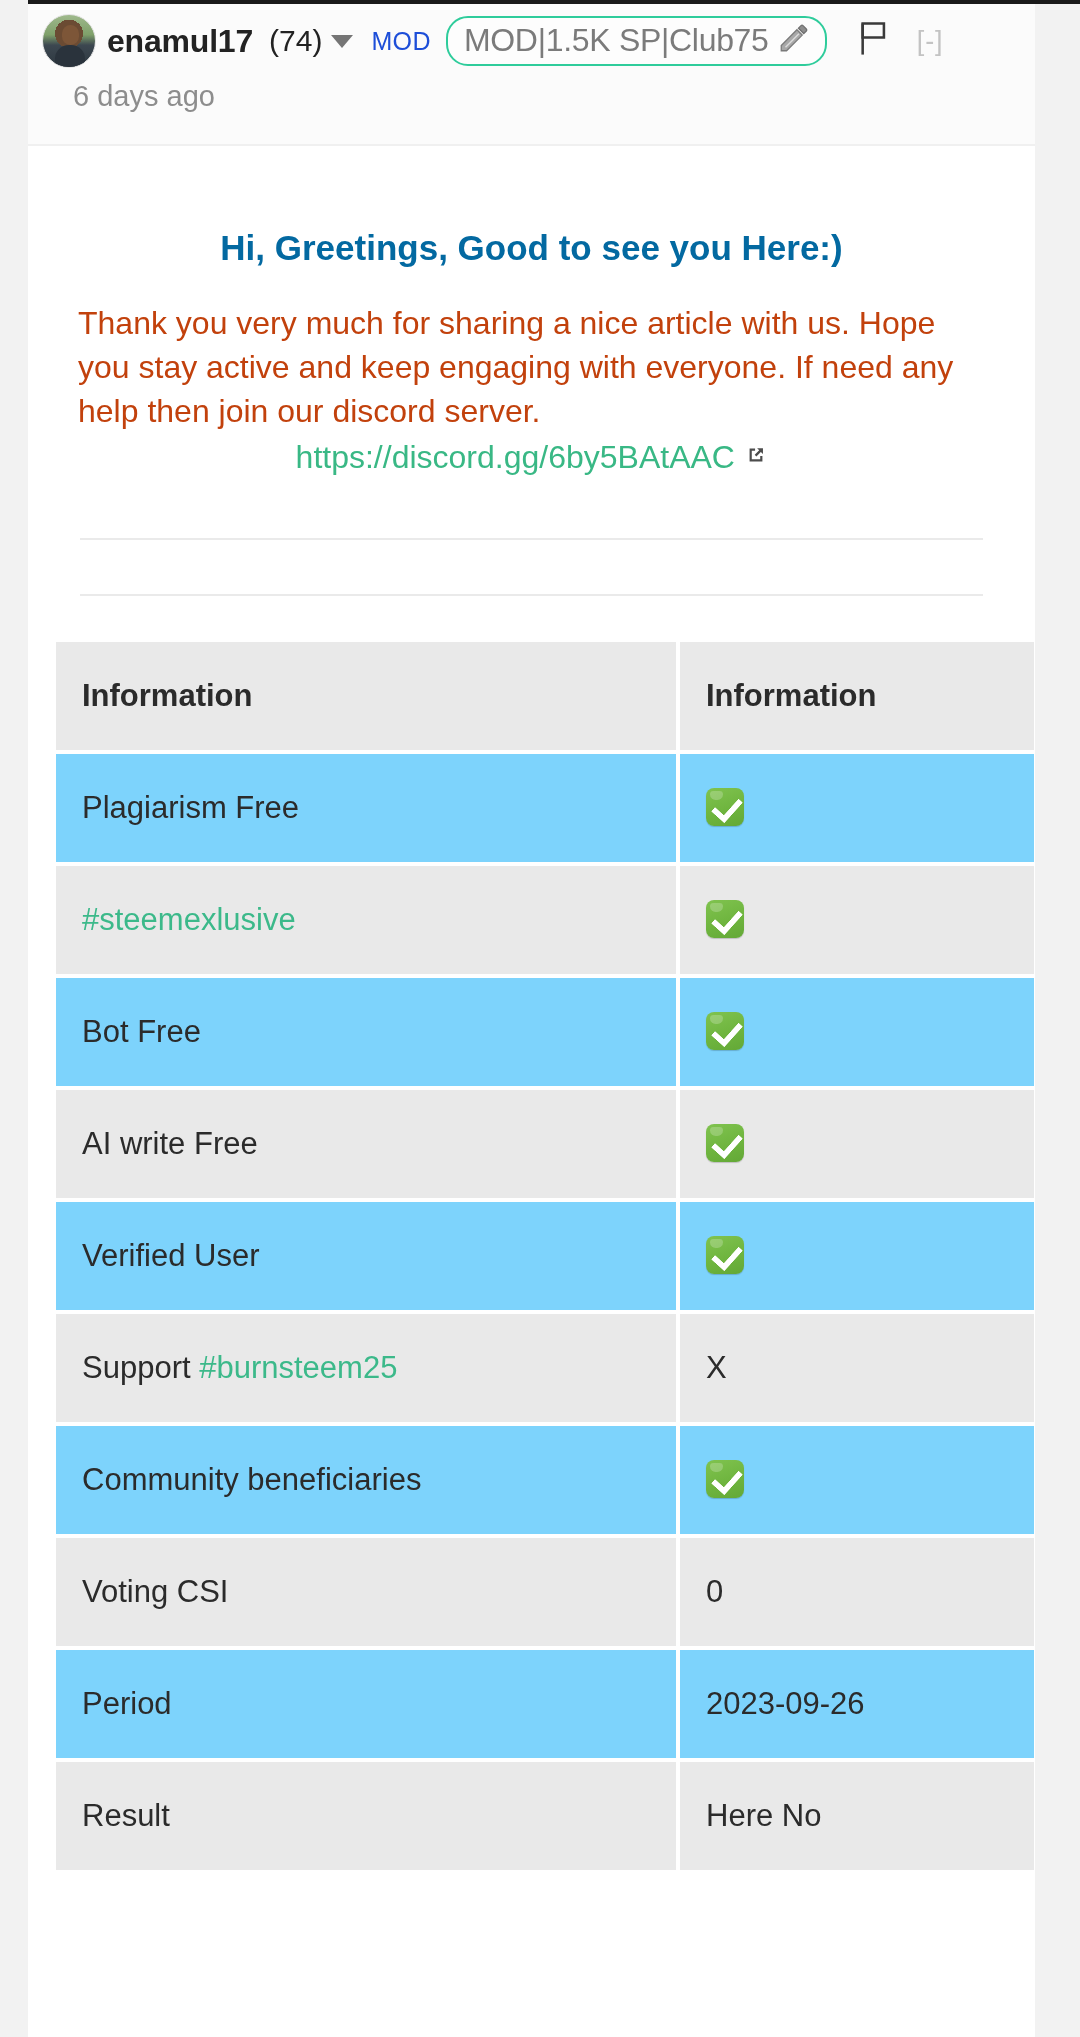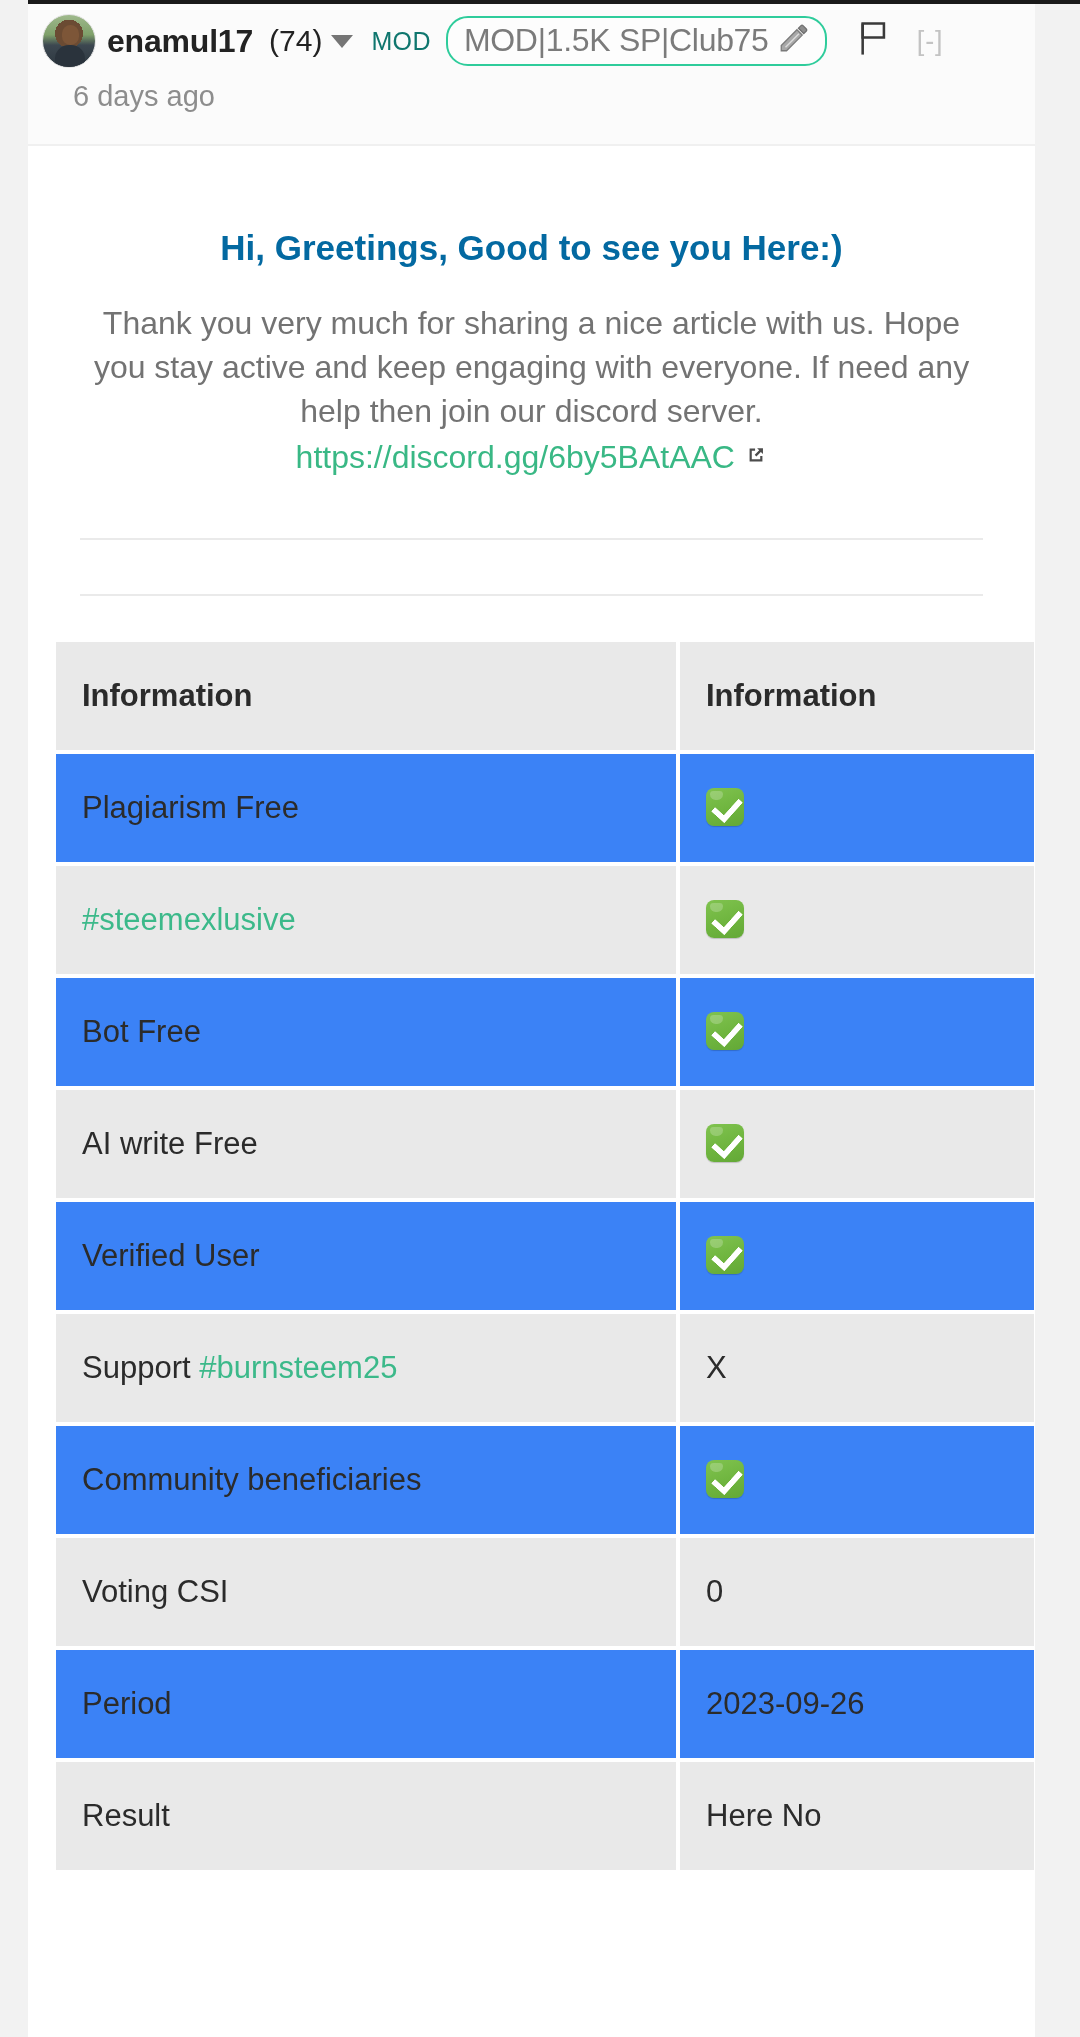--- a/index.html
+++ b/index.html
@@ -97,21 +97,21 @@
   }
   .caret {
     margin-left: 9px;
     width: 0; height: 0;
     border-left: 11px solid transparent;
     border-right: 11px solid transparent;
     border-top: 13px solid #757575;
   }
   .mod-tag {
     font-size: 25px;
-    color: #0f766e;
+    color: #1d4ed8;
     margin-left: 18px;
     letter-spacing: 0.4px;
   }
   .mod-badge {
     margin-left: 15px;
     border: 2px solid #2ecc9b;
     border-radius: 22px;
     padding: 3px 14px 5px 16px;
     display: inline-flex;
     align-items: center;
@@ -142,24 +142,24 @@
     padding: 0 40px;
   }
   .greeting {
     text-align: center;
     font-size: 35px;
     font-weight: 700;
     color: #0369a1;
     padding-top: 82px;
   }
   .paragraph {
-    text-align: center;
+    text-align: left;
     font-size: 32px;
     line-height: 1.38;
-    color: #737373;
+    color: #c2410c;
     padding-top: 33px;
     padding-left: 10px;
     padding-right: 10px;
   }
   .discord-line {
     text-align: center;
     padding-top: 6px;
   }
   .discord-link {
     font-size: 32px;
@@ -195,21 +195,21 @@
     border: none;
   }
   table.report th {
     background: #e9e9e9;
     font-size: 31px;
     font-weight: 700;
     color: #2b2b2b;
   }
   table.report col.c1 { width: 620px; }
   table.report col.c2 { width: 354px; }
-  tr.odd td  { background: #3b82f6; }
+  tr.odd td  { background: #7dd3fc; }
   tr.even td { background: #e9e9e9; margin-top: 12px; }
   table.report td {
     font-size: 31px;
     color: #2b2b2b;
     font-weight: 400;
   }
   td.bold-val { font-weight: 700; }
   .tag { color: #3cb98a; }
   .check {
     display: inline-block;

